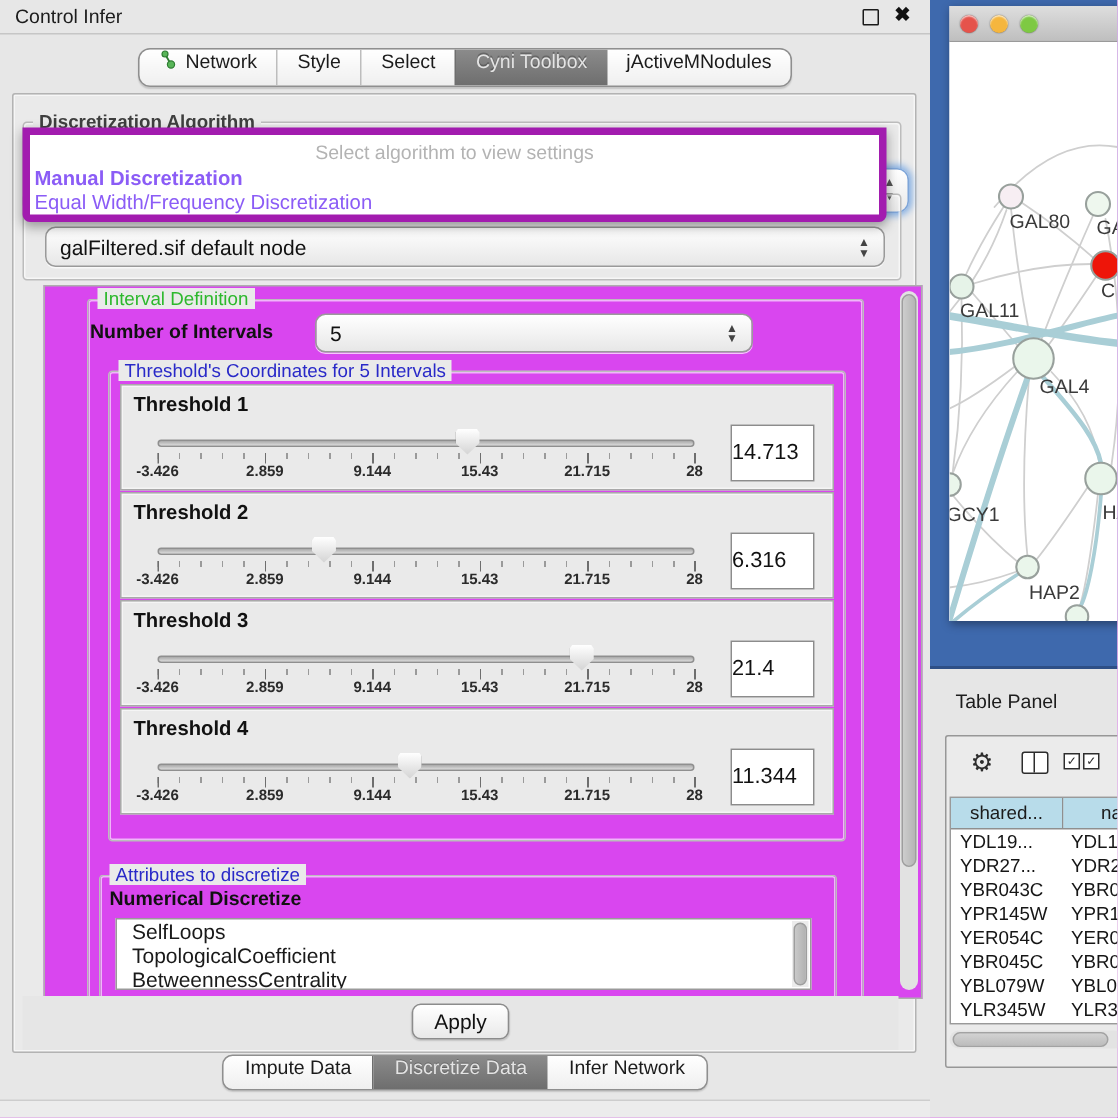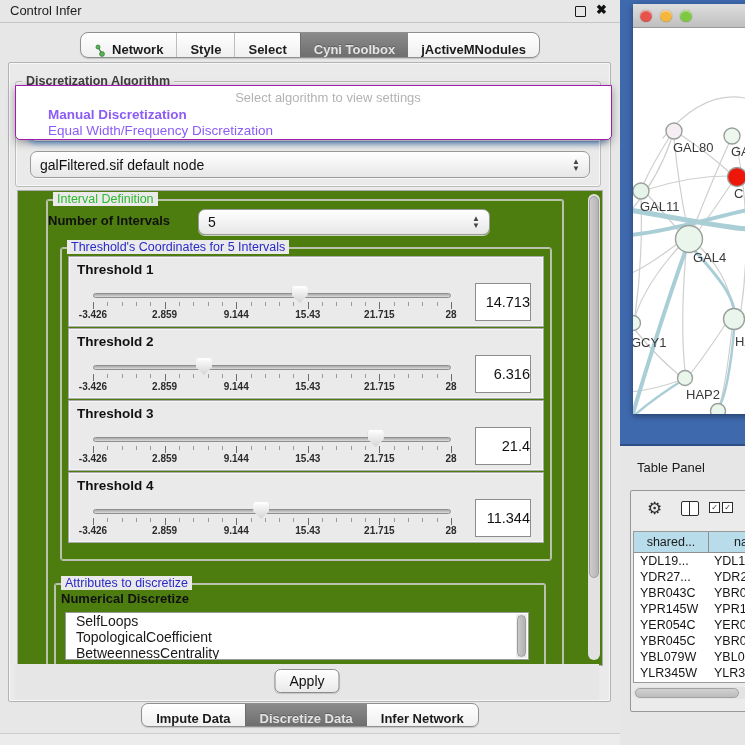--- a/index.html
+++ b/index.html
@@ -7,63 +7,63 @@
   #app{position:relative;width:745px;height:745px;overflow:hidden;background:#e7e7e7;}
   
   #left{position:absolute;left:0;top:0;width:620px;height:745px;background:#e7e7e7;}
   #titlebar{position:absolute;left:0;top:0;width:620px;height:22px;border-bottom:1px solid #c6c6c6;background:#e7e7e7;}
   #titlebar .t{position:absolute;left:10px;top:3px;font-size:13px;color:#1c1c1c;}
   #float-btn{position:absolute;right:34px;top:6px;width:9px;height:9px;border:1.6px solid #1a1a1a;border-radius:1px;background:transparent;}
   #close-btn{position:absolute;right:13px;top:2px;font-size:13px;font-weight:bold;color:#111;}
   
   #toptabs{position:absolute;left:0;top:32px;width:620px;display:flex;justify-content:center;}
   .segbar{display:flex;border:1px solid #8f8f8f;border-radius:8px;overflow:hidden;background:linear-gradient(#ffffff,#efefef);height:24px;box-shadow:0 1px 1px rgba(0,0,0,.15);}
-  .seg{display:flex;align-items:flex-end;padding:0 13px;font-size:13px;font-weight:700;color:#1b1b1b;border-left:1px solid #bdbdbd;white-space:nowrap;}
+  .seg{display:flex;align-items:flex-start;padding:0 13px;font-size:13px;font-weight:400;color:#1b1b1b;border-left:1px solid #bdbdbd;white-space:nowrap;}
   .seg:first-child{border-left:none;}
   .seg.dark{background:linear-gradient(#8b8b8b,#6e6e6e);color:#e4e4e4;border-left-color:#6e6e6e;text-shadow:0 -1px 0 rgba(0,0,0,.25);}
   .seg.dark + .seg{border-left:none;}
   .seg .ic{margin-right:6px;display:inline-flex;}
   
   #frame{position:absolute;left:8px;top:62px;width:601px;height:638px;border:1px solid #b3b3b3;border-radius:2px;background:#eaeaea;box-shadow:inset 0 0 0 1px rgba(255,255,255,.55);}
   .group{position:absolute;border:1px solid #bcbcbc;border-radius:3px;box-shadow:inset 0 0 0 1px rgba(255,255,255,.6);}
   .gtitle{position:absolute;top:-8px;left:6px;background:#eaeaea;padding:0 4px;font-size:12.5px;white-space:nowrap;}
   .gtitle.green{color:#2db82d;}
   .gtitle.blue{color:#2929c8;}
   .gtitle.plain{color:#3c3c3c;}
   
   #algo-group{left:6px;top:18px;width:584px;height:56px;}
   #algo-combo-behind{position:absolute;left:12px;top:30px;width:576px;height:28px;border-radius:8px;background:linear-gradient(#ffffff,#e9e9e9);border:1px solid #7fa6d9;box-shadow:0 0 5px 2px #82aee4;}
   #algo-combo-behind .arr{position:absolute;right:8px;top:4px;display:flex;flex-direction:column;line-height:9px;font-size:8px;color:#555;}
-  #popup{position:absolute;left:6px;top:22px;width:566px;height:53px;background:#fff;border:1px solid #a21caf;border-radius:0 0 5px 5px;box-shadow:0 3px 8px rgba(0,0,0,.35);z-index:5;padding-left:29px;}
+  #popup{position:absolute;left:6px;top:22px;width:566px;height:53px;background:#fff;border:5px solid #a21caf;border-radius:0 0 5px 5px;box-shadow:0 3px 8px rgba(0,0,0,.35);z-index:5;}
   #popup .ph{display:block;text-align:center;color:#b3b3b3;font-size:13px;padding-top:4px;height:17px;}
   #popup .opt{display:block;font-size:13.5px;color:#8b5cf6;padding:0 3px;height:16px;line-height:16px;white-space:nowrap;}
   #popup .opt.bold{font-weight:bold;}
   
   #tdata-group{left:6px;top:66px;width:584px;height:56px;}
   .combo{position:relative;border:1px solid #9a9a9a;border-radius:7px;background:linear-gradient(#ffffff,#e7e7e7);font-size:14px;color:#111;box-shadow:0 1px 0 rgba(255,255,255,.7);}
   .combo .cv{position:absolute;left:9px;top:50%;transform:translateY(-50%);white-space:nowrap;}
   .combo .arr{position:absolute;right:9px;top:50%;transform:translateY(-50%);display:flex;flex-direction:column;align-items:center;line-height:7px;font-size:8px;color:#444;}
   #tdata-combo{position:absolute;left:14px;top:21px;width:558px;height:25px;}
   
-  #scrollpanel{position:absolute;left:8px;top:127px;width:584px;height:474px;border:1px solid #aeaeae;background:#4d7c0f;}
+  #scrollpanel{position:absolute;left:20px;top:127px;width:584px;height:474px;border:1px solid #aeaeae;background:#d946ef;}
   #main-vscroll{position:absolute;right:2px;top:3px;width:12px;height:466px;background:#e2e2e2;border-radius:6px;}
   #main-vscroll .vthumb{position:absolute;left:1px;top:2px;width:10px;height:382px;border-radius:5px;background:linear-gradient(to right,#cdcdcd,#b5b5b5);border:1px solid #9e9e9e;box-sizing:border-box;}
   #interval-group{left:28px;top:8px;width:516px;height:466px;border-bottom:none;}
   #noi-label{position:absolute;left:30px;top:22px;font-size:13px;font-weight:bold;color:#111;}
   #noi-combo{position:absolute;left:180px;top:18px;width:290px;height:24px;}
   
   #thr-group{left:42px;top:56px;width:490px;height:312px;}
   .thr-box{position:absolute;left:7px;width:474px;height:69px;background:#eaeaea;border:1px solid #a9a9a9;box-shadow:inset 0 0 0 1px rgba(255,255,255,.5);}
   .thr-title{position:absolute;left:8px;top:5px;font-size:13.5px;font-weight:bold;color:#111;}
   .track{position:absolute;left:24px;top:36px;width:358px;height:5px;border-radius:3px;background:linear-gradient(#a9a9a9,#dcdcdc);border:1px solid #8f8f8f;box-sizing:border-box;}
   .thumb{position:absolute;top:29px;width:16px;height:17px;background:linear-gradient(#ffffff,#d4d4d4);clip-path:polygon(10% 0,90% 0,100% 14%,100% 55%,50% 100%,0 55%,0 14%);filter:drop-shadow(0 0 1px #808080);}
   .ticks{position:absolute;left:24px;top:45px;width:359px;height:7px;background-image:repeating-linear-gradient(to right,#6e6e6e 0 1px,transparent 1px 71.6px),repeating-linear-gradient(to right,#9a9a9a 0 1px,transparent 1px 14.32px);background-size:359px 7px,359px 4px;background-repeat:no-repeat,no-repeat;}
   .tl{position:absolute;top:52px;transform:translateX(-50%);font-size:10px;font-weight:bold;color:#2b2b2b;white-space:nowrap;}
   .tl0{left:24px}.tl1{left:95.6px}.tl2{left:167.2px}.tl3{left:238.8px}.tl4{left:310.4px}.tl5{left:382px}
-  .val{position:absolute;left:406px;top:26px;width:54px;height:36px;background:#fff;border:1px solid #8c8c8c;font-size:14.5px;color:#111;text-align:right;line-height:36px;}
+  .val{position:absolute;left:406px;top:26px;width:54px;height:36px;background:#fff;border:1px solid #8c8c8c;font-size:14.5px;color:#111;text-align:left;line-height:36px;}
   
   #attr-group{left:36px;top:392px;width:490px;height:82px;border-bottom:none;}
   #attr-title{position:absolute;left:6px;top:7px;font-size:13px;font-weight:bold;color:#111;}
   #attr-list{position:absolute;left:10px;top:28px;width:462px;height:46px;background:#fff;border:1px solid #9a9a9a;overflow:hidden;}
   #attr-list .item{font-size:14px;color:#1a1a1a;padding-left:10px;height:16px;line-height:16px;white-space:nowrap;}
   #attr-vscroll{position:absolute;right:1px;top:1px;width:11px;height:44px;background:#ececec;}
   #attr-vscroll .vthumb{position:absolute;left:1px;top:1px;width:9px;height:42px;border-radius:5px;background:linear-gradient(to right,#c9c9c9,#b2b2b2);border:1px solid #9e9e9e;box-sizing:border-box;}
   
   #applystrip{position:absolute;left:6px;top:601px;width:584px;height:36px;background:#e6e6e6;}
   #apply-btn{position:absolute;left:50%;transform:translateX(-50%);top:5px;padding:0 14px;height:22px;line-height:22px;border:1px solid #8c8c8c;border-radius:6px;background:linear-gradient(#ffffff,#e9e9e9);font-size:14px;color:#111;box-shadow:0 1px 1px rgba(0,0,0,.15);}

